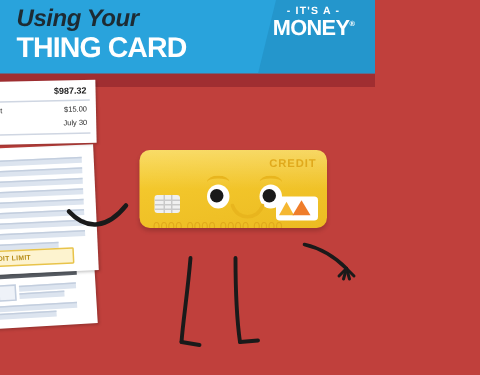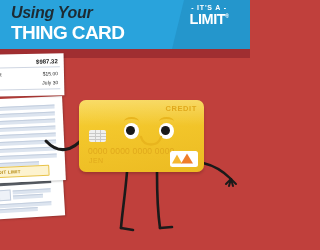--- a/index.html
+++ b/index.html
@@ -40,21 +40,21 @@
   .rule{position:absolute;background:#cfd6e2;height:1px;}
   .rowline{position:absolute;height:3.2px;background:#dce4ef;border-top:1px solid #c3cede;}
   .hl-box{position:absolute;left:6px;bottom:5px;width:62px;height:9px;border:1px solid #e8c34a;background:#fdf3cf;border-radius:1px;}
   .hl-text{position:absolute;left:2px;top:1.5px;font-size:4.5px;font-weight:bold;color:#b58a13;letter-spacing:0.2px;white-space:nowrap;}
   .darkbar{position:absolute;background:#5a5f66;height:2.5px;}
   .minibox{position:absolute;border:1px solid #c3cede;background:#eef2f8;}
 
   
   .limbs{position:absolute;left:0;top:0;width:250px;height:250px;pointer-events:none;}
 
-  .card{position:absolute;left:79px;top:100px;width:125px;height:72px;border-radius:7px;
+  .card{position:absolute;left:93px;top:100px;width:125px;height:52px;border-radius:7px;
     background:linear-gradient(170deg,#f7d033 0%,#f2c52a 46%,#ecbb22 100%);
     box-shadow:0 2px 3px rgba(0,0,0,.18);overflow:hidden;}
   .card-gloss{position:absolute;left:0;top:0;width:125px;height:26px;
     background:linear-gradient(180deg,rgba(255,255,255,.26),rgba(255,255,255,0));}
   .card-credit{position:absolute;right:7px;top:4px;font-size:7.5px;font-weight:bold;color:#e0a91c;letter-spacing:0.6px;}
   .chip{position:absolute;left:10px;top:30px;width:17px;height:12px;border-radius:2px;background:#f0f0f0;overflow:hidden;}
   .chip i{position:absolute;background:#c9c9c9;}
   .card-num{position:absolute;left:9px;top:46px;font-size:8.5px;color:#e0a91c;letter-spacing:0.2px;font-family:"Liberation Sans",sans-serif;}
   .card-name{position:absolute;left:10px;top:57px;font-size:7px;color:#e0a91c;letter-spacing:0.4px;}
   .badge{position:absolute;right:6px;bottom:5px;width:28px;height:16px;border-radius:2.5px;background:#fff;overflow:hidden;}
@@ -72,21 +72,21 @@
   <div class="bg-darkstrip"></div>
 
   <div class="header">
     <div class="header-shade"></div>
     <div class="title-wrap">
       <div class="title-line1">Using Your</div>
       <div class="title-line2">THING CARD</div>
     </div>
     <div class="logo">
       <div class="logo-top">- IT'S A -</div>
-      <div class="logo-thing"><span>LIMIT</span><span class="logo-reg">®</span></div>
+      <div class="logo-thing"><span>MONEY</span><span class="logo-reg">®</span></div>
     </div>
   </div>
 
   <div class="paper paper-bot2">
     <div class="darkbar" style="left:6px;top:6px;width:70px;"></div>
 
     <div class="minibox" style="left:23px;top:13px;width:10px;height:9px;"></div>
     <div class="rowline" style="left:37px;top:14px;width:38px;"></div>
     <div class="rowline" style="left:37px;top:19px;width:30px;"></div>
     <div class="rowline" style="left:6px;top:27px;width:69px;"></div>

